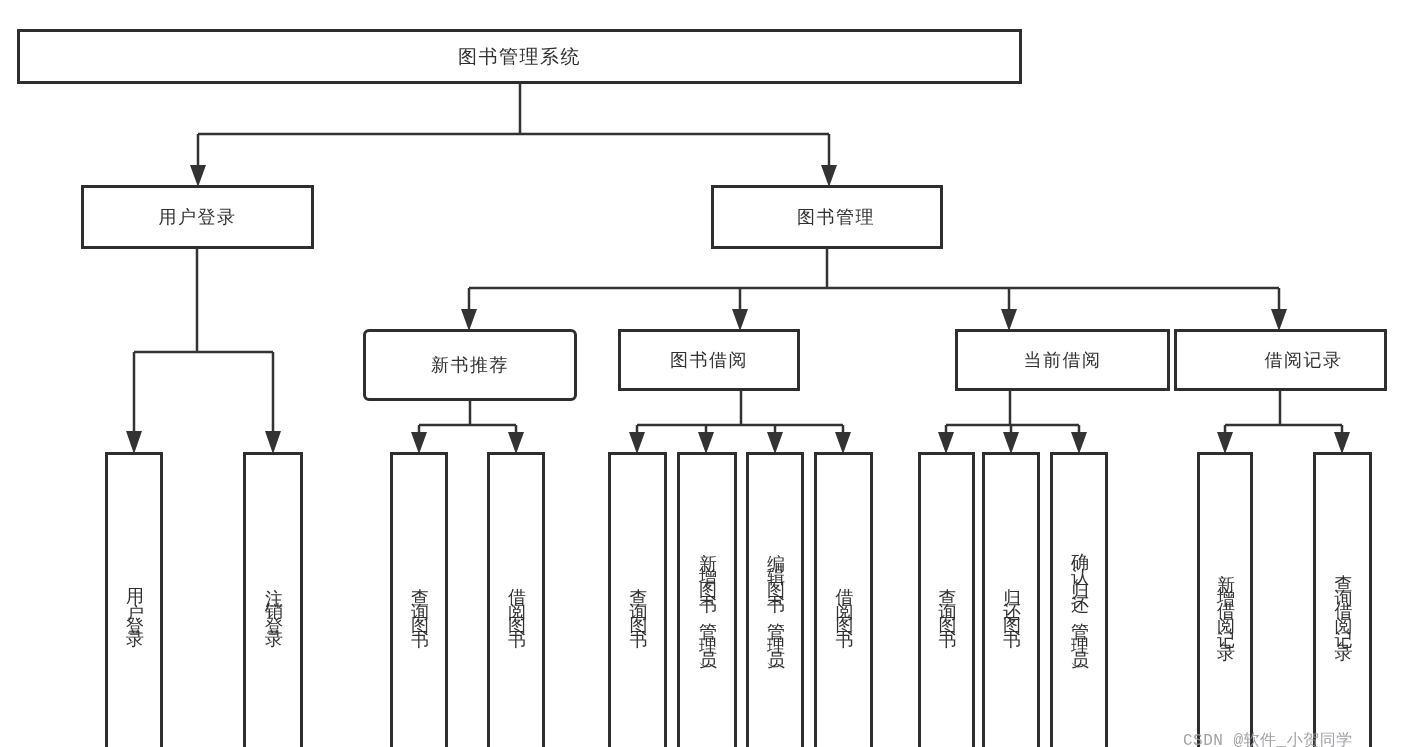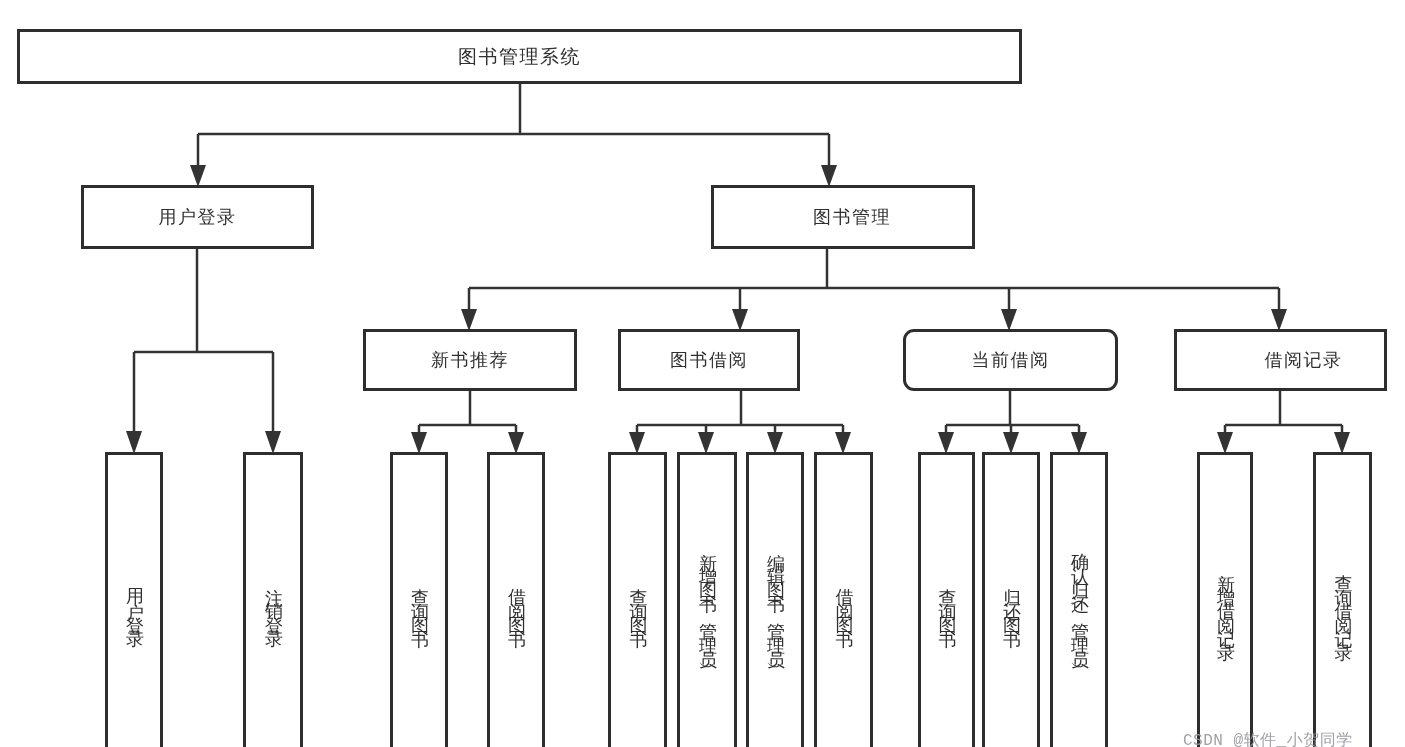--- a/index.html
+++ b/index.html
@@ -40,24 +40,24 @@
     text-orientation: mixed;
     color: #2f2f2f;
     font-size: 18px;
     letter-spacing: 14px;
     line-height: 1;
     white-space: nowrap;
   }
   
   #box-root        { left: 17px;   top: 13px;  width: 1005px; height: 55px; }
   #box-user-login  { left: 81px;   top: 169px; width: 233px;  height: 64px; }
-  #box-book-mgmt   { left: 711px;  top: 169px; width: 264px;  height: 64px; padding-left: 18px; }
-  #box-cat-newbook { left: 363px;  top: 313px; width: 214px;  height: 62px; }
+  #box-book-mgmt   { left: 711px;  top: 169px; width: 232px;  height: 64px; padding-left: 18px; }
+  #box-cat-newbook { left: 363px;  top: 313px; width: 214px;  height: 72px; border-radius: 6px; }
   #box-cat-borrow  { left: 618px;  top: 313px; width: 182px;  height: 62px; }
-  #box-cat-current { left: 903px;  top: 313px; width: 215px;  height: 62px; border-radius: 11px; }
+  #box-cat-current { left: 955px;  top: 313px; width: 215px;  height: 62px; }
   #box-cat-record  { left: 1174px; top: 313px; width: 213px;  height: 62px; padding-left: 46px; }
   .leaf { top: 436px; height: 299px; width: 58px; border-width: 3px; }
   #leaf-login-1  { left: 105px; }
   #leaf-login-2  { left: 243px; width: 60px; }
   #leaf-nb-1     { left: 390px; }
   #leaf-nb-2     { left: 487px; }
   #leaf-bb-1     { left: 608px; width: 59px; }
   #leaf-bb-2     { left: 677px; width: 60px; }
   #leaf-bb-3     { left: 746px; }
   #leaf-bb-4     { left: 814px; width: 59px; }

